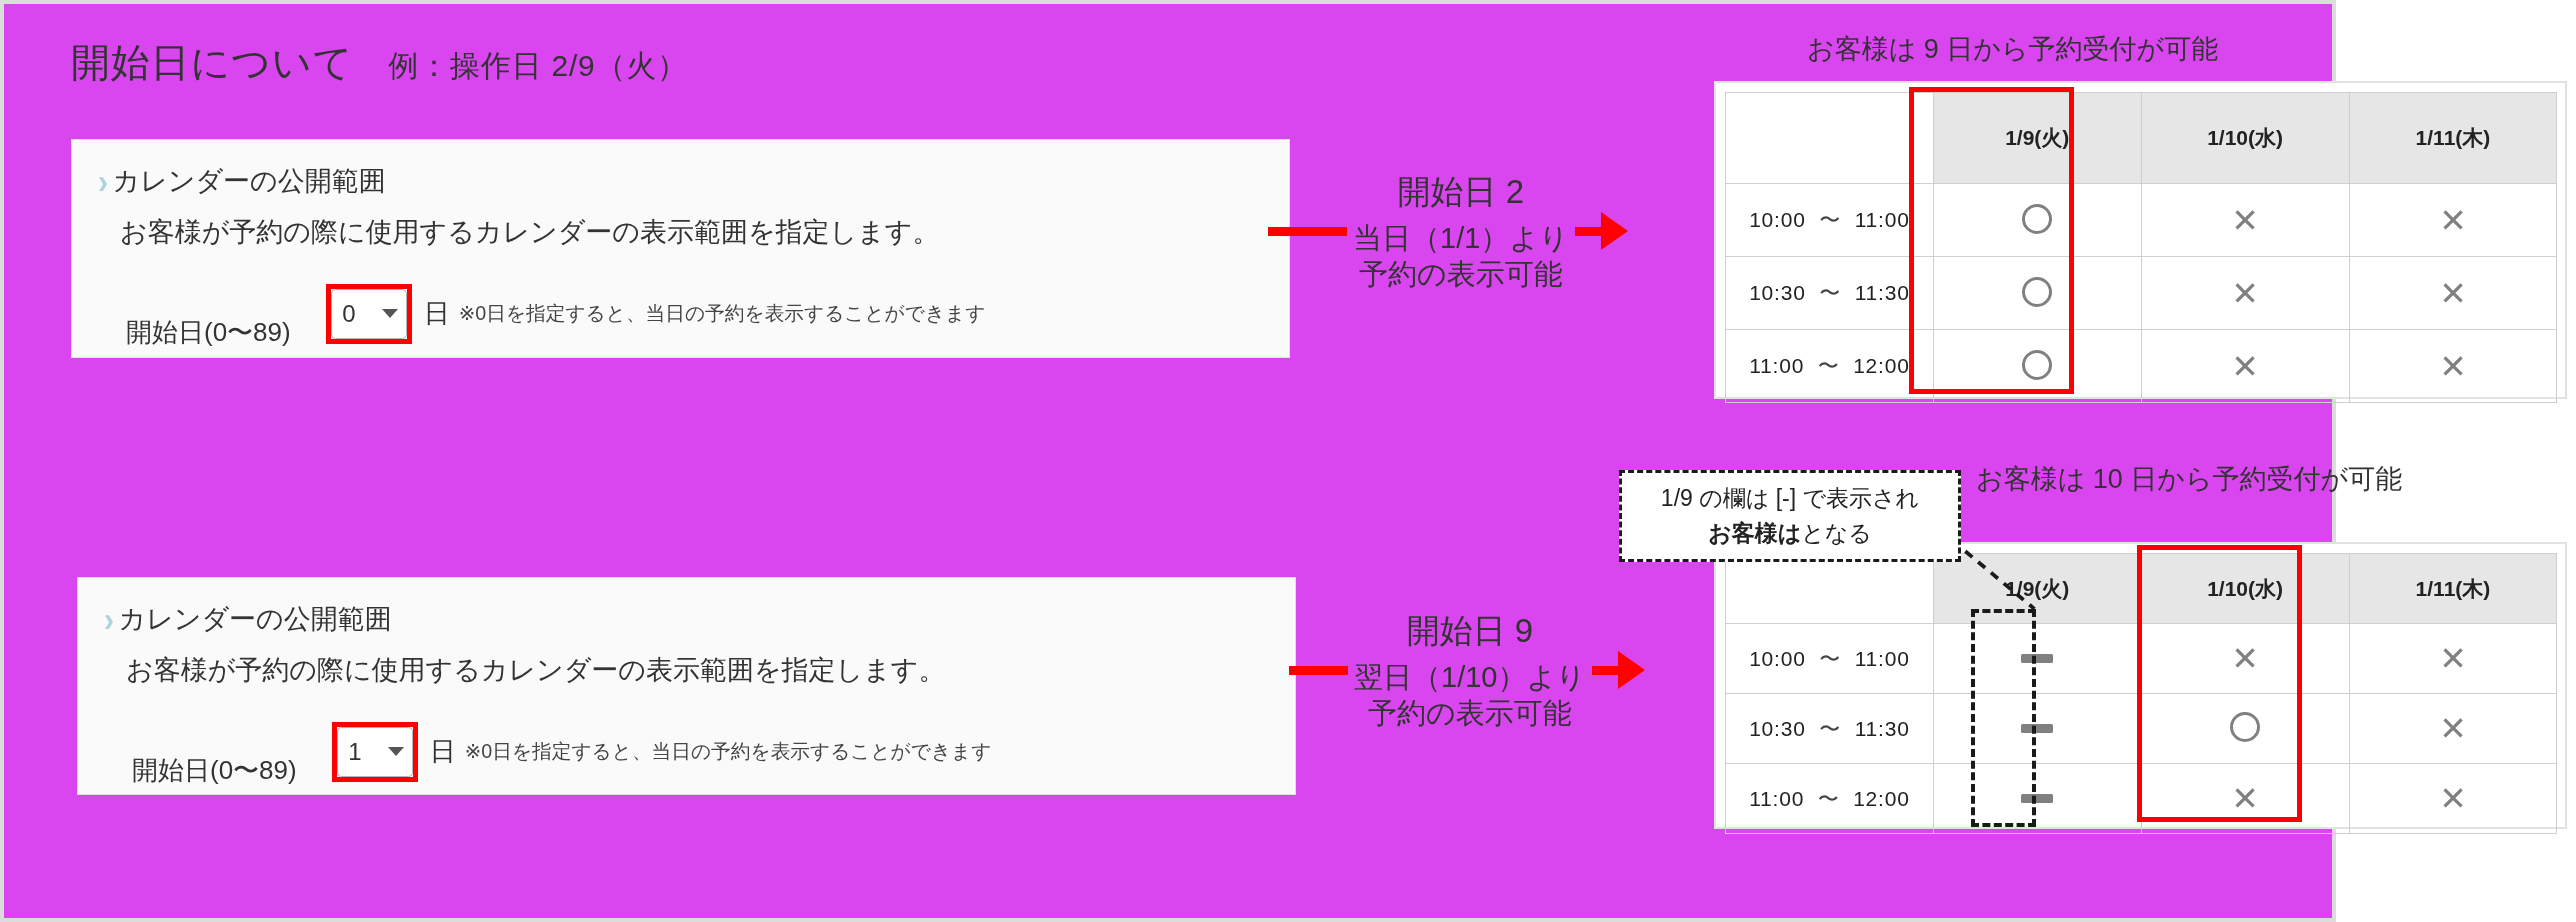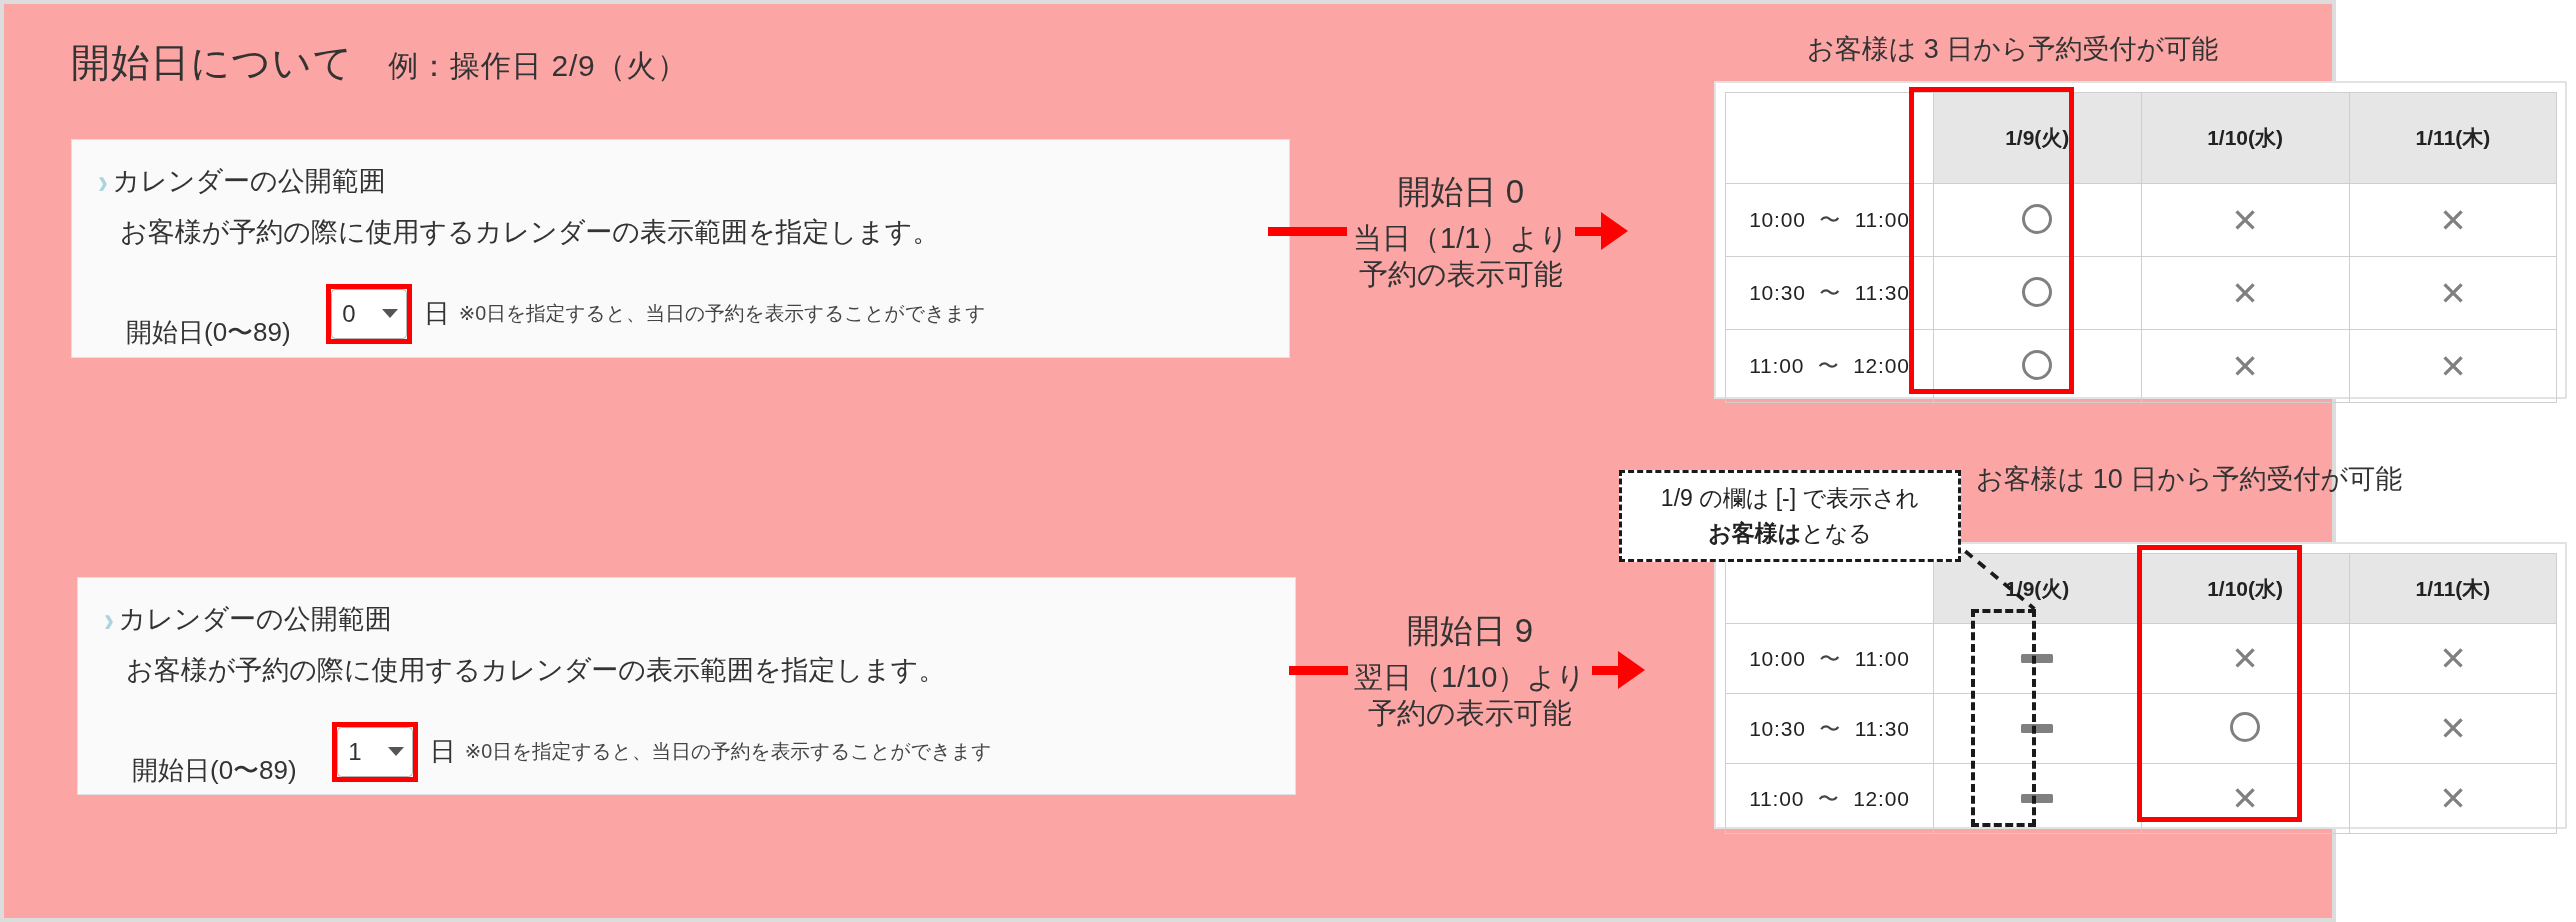--- a/index.html
+++ b/index.html
@@ -5,21 +5,21 @@
   * { box-sizing: border-box; margin: 0; padding: 0; }
   html, body {
     width: 2576px; height: 922px;
     background: #ffffff;
     font-family: "Liberation Sans", "DejaVu Sans", sans-serif;
     overflow: hidden;
   }
   #root {
     position: relative;
     width: 2336px; height: 922px;
-    background: #fca5a5;
+    background: #d946ef;
     border: 4.5px solid #dcdcdc;
   }
 
   
   .title-row {
     position: absolute; left: 67px; top: 32px;
     display: flex; align-items: baseline; gap: 35px;
     white-space: nowrap;
   }
   .title-main { font-size: 39px; color: #333333; letter-spacing: 0.8px; }
@@ -231,21 +231,21 @@
         </span>
       </span>
       <span class="field-unit">日</span>
       <span class="field-note">※0日を指定すると、当日の予約を表示することができます</span>
     </div>
   </div>
 
   <div class="connector" id="connector-top">
     <span class="conn-line"></span>
     <span class="conn-text">
-      <div class="conn-l1">開始日 0</div>
+      <div class="conn-l1">開始日 2</div>
       <div class="conn-l2">当日（1/1）より</div>
       <div class="conn-l3">予約の表示可能</div>
     </span>
     <span class="conn-arrow">
       <span class="shaft"></span>
       <span class="head"></span>
     </span>
   </div>
 
   <div class="connector" id="connector-bottom">
@@ -254,21 +254,21 @@
       <div class="conn-l1">開始日 9</div>
       <div class="conn-l2">翌日（1/10）より</div>
       <div class="conn-l3">予約の表示可能</div>
     </span>
     <span class="conn-arrow">
       <span class="shaft"></span>
       <span class="head"></span>
     </span>
   </div>
 
-  <div class="cal-caption" id="caption-top">お客様は 3 日から予約受付が可能</div>
+  <div class="cal-caption" id="caption-top">お客様は 9 日から予約受付が可能</div>
   <div class="cal-caption" id="caption-bottom">お客様は 10 日から予約受付が可能</div>
 
   <div class="cal-frame" id="cal-top">
     <table class="cal">
       <thead>
         <tr>
           <th class="blank"></th>
           <th>1/9(火)</th>
           <th>1/10(水)</th>
           <th>1/11(木)</th>

